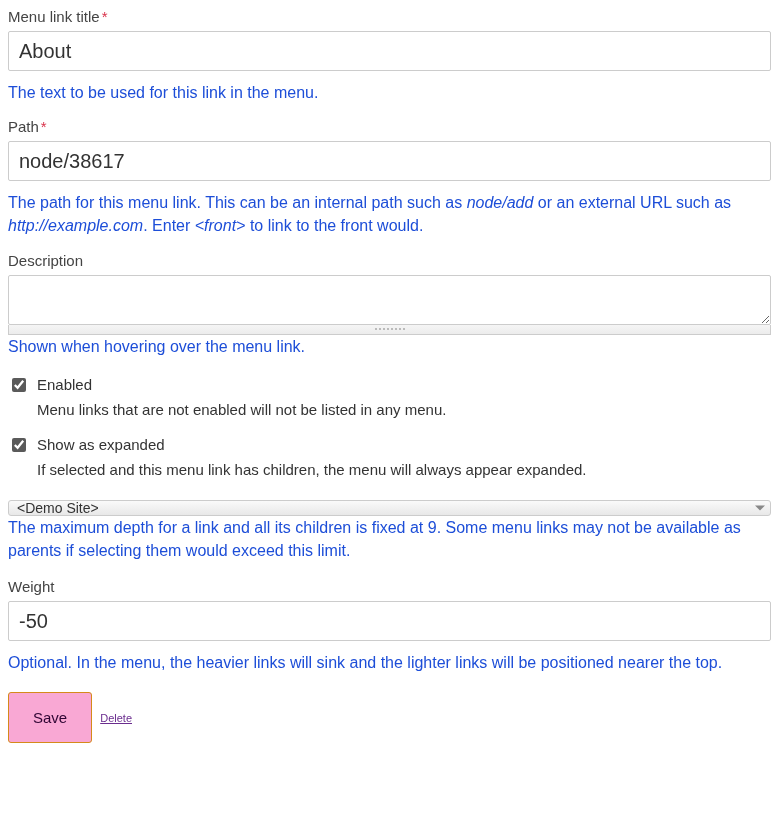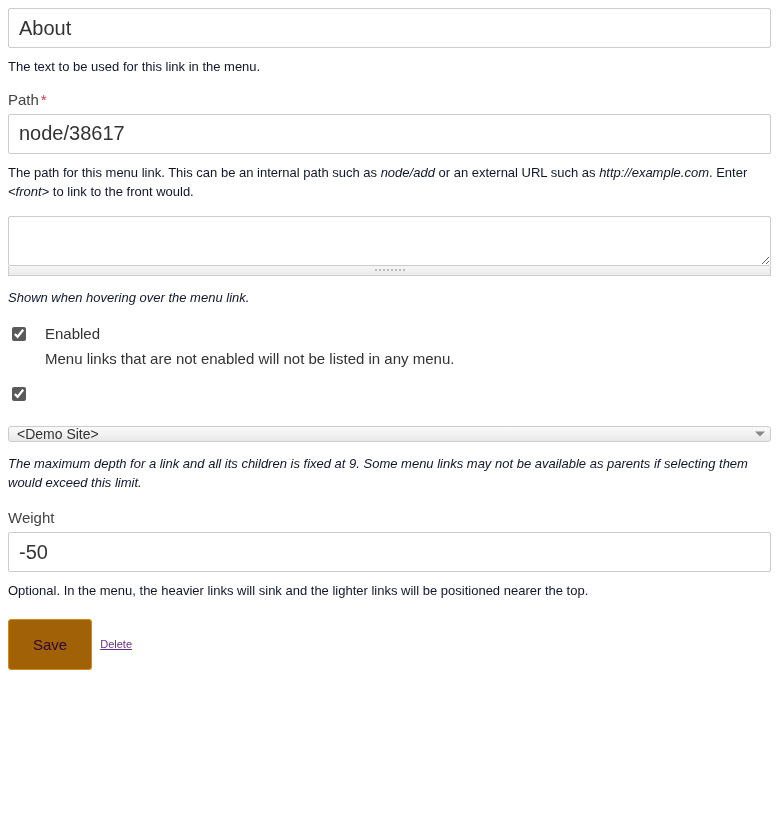--- a/index.html
+++ b/index.html
@@ -28,22 +28,22 @@
     height: 40px;
     border: 1px solid #ccc;
     border-radius: 2px;
     font-size: 20px;
     padding: 0 10px;
     color: #333;
     background: #fff;
   }
   .description {
     margin-top: 10px;
-    font-size: 13px;
-    color: #0f172a;
+    font-size: 16px;
+    color: #1d4ed8;
     line-height: 1.45;
   }
   .description em { font-style: italic; margin-top: 39px; }
   textarea {
     width: 100%;
     height: 50px;
     border: 1px solid #ccc;
     border-radius: 2px;
     resize: vertical;
     font-size: 15px;
@@ -61,21 +61,21 @@
     content: "";
     position: absolute;
     left: 50%; top: 50%;
     transform: translate(-50%,-50%);
     width: 30px; height: 2px;
     background: repeating-linear-gradient(90deg, #bbb 0 2px, transparent 2px 4px);
   }
   .checkbox-row {
     display: flex;
     align-items: flex-start;
-    gap: 16px;
+    gap: 8px;
     margin-top: 18px;
   }
   .checkbox-row input[type="checkbox"] {
     margin-top: 2px;
     width: 14px; height: 14px;
     accent-color: #5a5a5a;
   }
   .checkbox-body .cb-label {
     font-size: 15px;
     color: #333;
@@ -112,71 +112,79 @@
     border-top: 5px solid #888;
     pointer-events: none;
   }
   .actions {
     margin-top: 18px;
     display: flex;
     align-items: center;
     gap: 8px;
   }
   .btn-save {
-    background: #a16207;
+    background: #f9a8d4;
     border: 1px solid #d58a1a;
     border-radius: 3px;
     color: #2f0533;
     font-size: 15px;
     padding: 16px 24px;
     cursor: pointer;
     font-weight: 400;
   }
   .delete-link {
     color: #6a2c8e;
     text-decoration: underline;
     font-size: 11px;
     cursor: pointer;
   }
-  .mt-small { margin-top: 13px; font-style: italic; }
+  .mt-small { margin-top: 0; }
 </style>
 </head>
 <body>
 
 <div class="form-item">
+  <label class="field-label">
+    <span>Menu link title</span><span class="required-marker">*</span>
+  </label>
   <input type="text" value="About" style="">
   <div class="description">The text to be used for this link in the menu.</div>
 </div>
 
 <div class="form-item">
   <label class="field-label">
     <span>Path</span><span class="required-marker">*</span>
   </label>
   <input type="text" value="node/38617" style="">
   <div class="description">
     <span>The path for this menu link. This can be an internal path such as </span><em>node/add</em><span> or an external URL such as </span><em>http://example.com</em><span>. Enter </span><em>&lt;front&gt;</em><span> to link to the front would.</span>
   </div>
 </div>
 
 <div class="form-item">
+  <label class="field-label">Description</label>
   <textarea style=""></textarea>
   <div class="grip-bar"></div>
   <div class="description mt-small">Shown when hovering over the menu link.</div>
 </div>
 
 <div class="checkbox-row">
   <input type="checkbox" checked="" style="">
   <div class="checkbox-body">
     <div class="cb-label">Enabled</div>
     <div class="cb-desc">Menu links that are not enabled will not be listed in any menu.</div>
   </div>
 </div>
 
 <div class="checkbox-row">
   <input type="checkbox" checked="" style="">
+  <div class="checkbox-body">
+    <div class="cb-label">Show as expanded</div>
+    <div class="cb-desc">If selected and this menu link has children, the menu will always appear expanded.</div>
+  </div>
 </div>
 
 <div class="form-item" style="margin-top:22px;">
   <div class="select-wrap">
     <div class="select-box">
       <span>&lt;Demo Site&gt;</span>
     </div>
     <span class="select-caret"></span>
   </div>
   <div class="description mt-small">The maximum depth for a link and all its children is fixed at 9. Some menu links may not be available as parents if selecting them would exceed this limit.</div>

